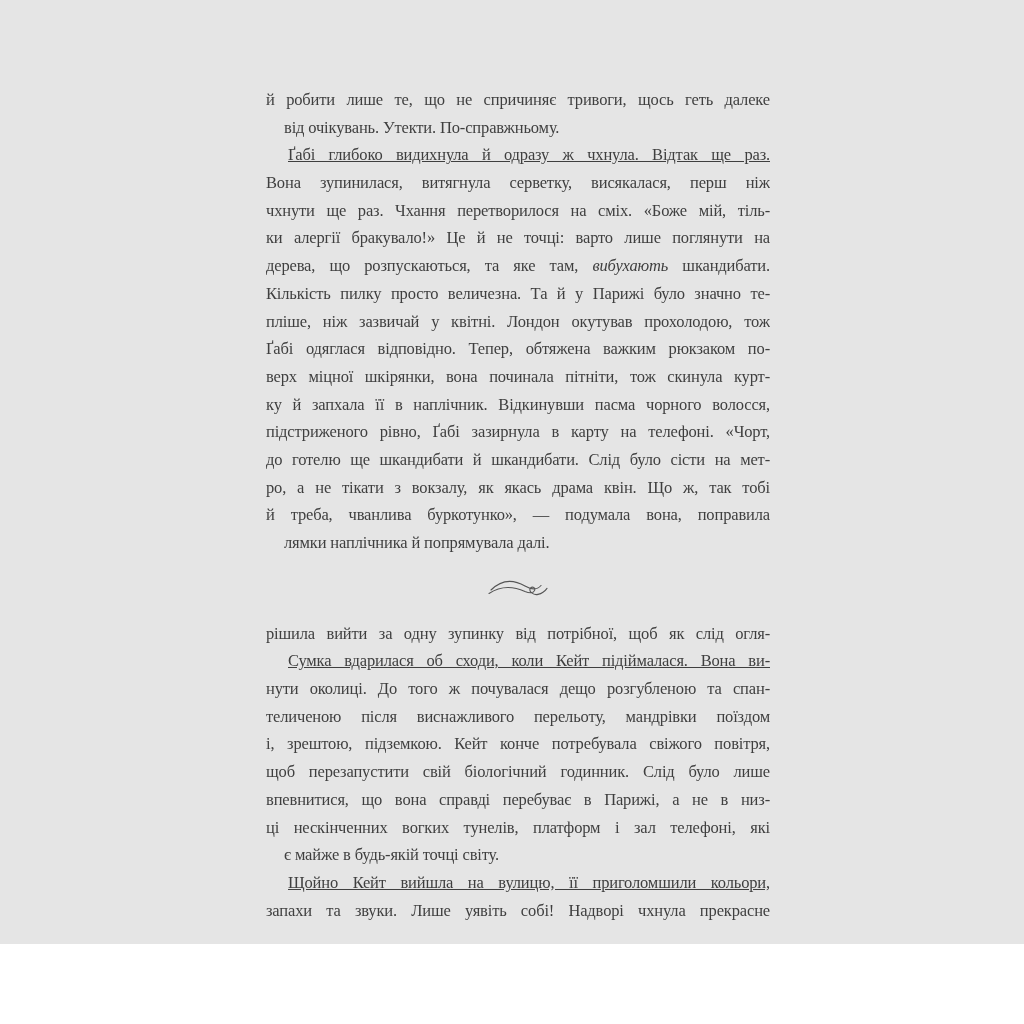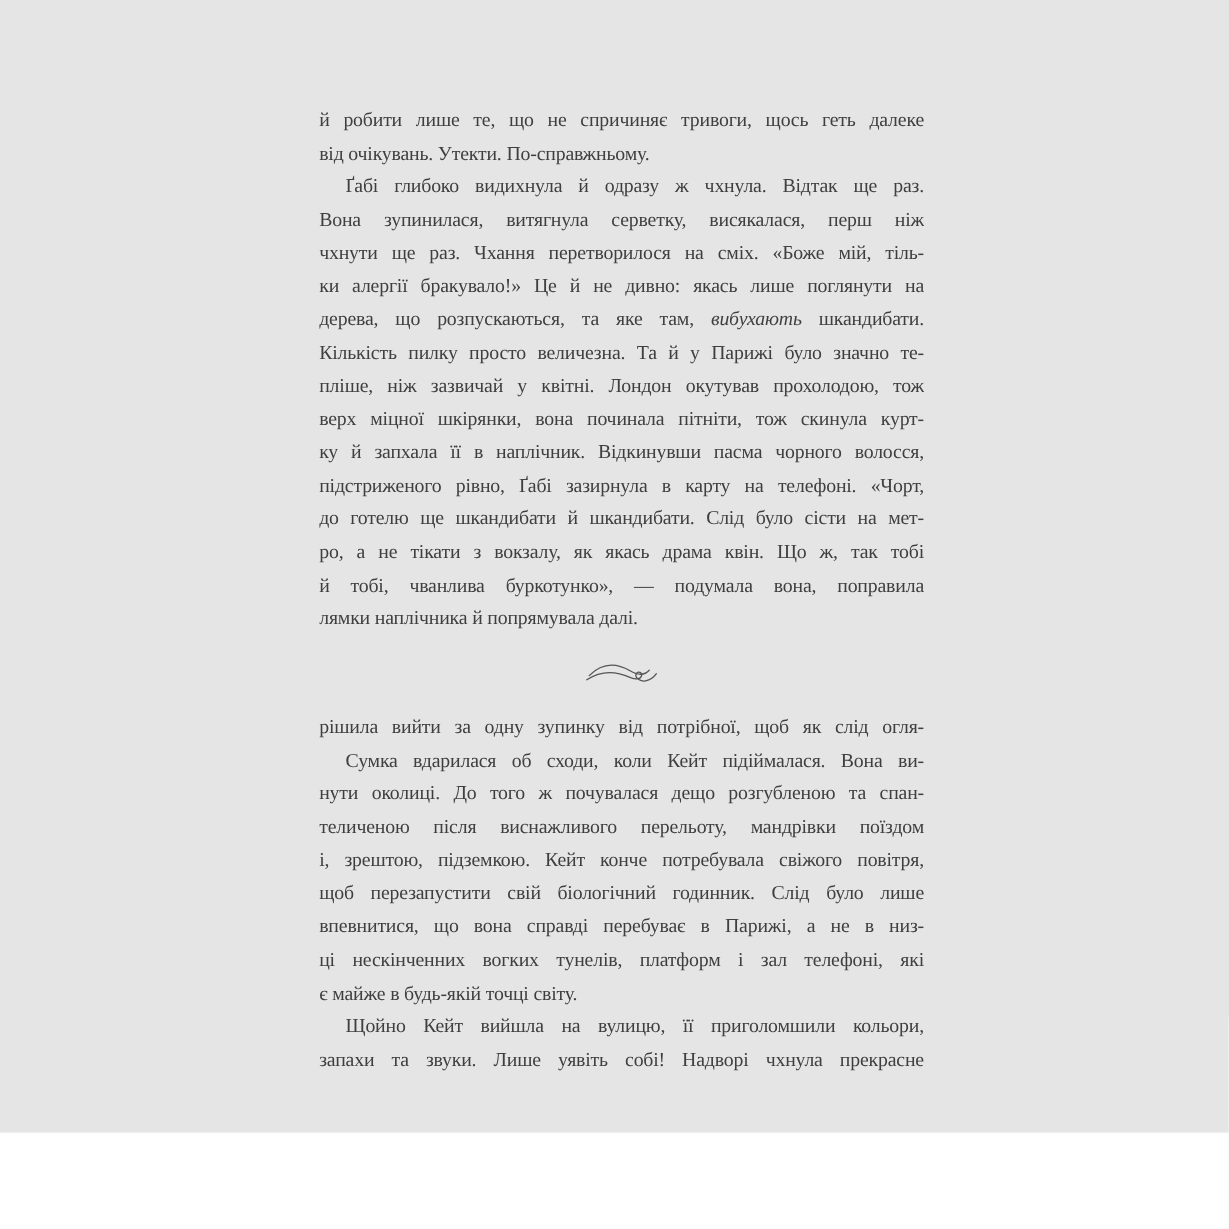--- a/index.html
+++ b/index.html
@@ -30,23 +30,25 @@
     line-height: 27.7px;
     font-size: 16.5px;
     letter-spacing: -0.15px;
     text-align: justify;
     text-align-last: justify;
     overflow: hidden;
     white-space: normal;
   }
   .line.endline {
     text-align-last: left;
+    margin-left: 18px;
   }
   .line.indent {
     padding-left: 22px;
+    text-decoration: underline;
   }
   .em {
     font-style: italic;
   }
   .divider {
     height: 63px;
     display: flex;
     align-items: center;
     justify-content: center;
   }
@@ -72,30 +74,31 @@
   <div class="text-block">
 
   <div class="paragraph">
         <div class="line"><span>й робити лише те, що не спричиняє тривоги, щось геть далеке</span></div>
         <div class="line endline"><span>від очікувань. Утекти. По-справжньому.</span></div>
       </div>
       <div class="paragraph">
         <div class="line indent"><span>Ґабі глибоко видихнула й одразу ж чхнула. Відтак ще раз.</span></div>
         <div class="line"><span>Вона зупинилася, витягнула серветку, висякалася, перш ніж</span></div>
         <div class="line"><span>чхнути ще раз. Чхання перетворилося на сміх. «Боже мій, тіль-</span></div>
-        <div class="line"><span>ки алергії бракувало!» Це й не дивно: якась лише поглянути на</span></div>
+        <div class="line"><span>ки алергії бракувало!» Це й не точці: варто лише поглянути на</span></div>
         <div class="line"><span>дерева, що розпускаються, та яке там, </span><span class="em">вибухають</span><span> шкандибати.</span></div>
         <div class="line"><span>Кількість пилку просто величезна. Та й у Парижі було значно те-</span></div>
         <div class="line"><span>пліше, ніж зазвичай у квітні. Лондон окутував прохолодою, тож</span></div>
+        <div class="line"><span>Ґабі одяглася відповідно. Тепер, обтяжена важким рюкзаком по-</span></div>
         <div class="line"><span>верх міцної шкірянки, вона починала пітніти, тож скинула курт-</span></div>
         <div class="line"><span>ку й запхала її в наплічник. Відкинувши пасма чорного волосся,</span></div>
         <div class="line"><span>підстриженого рівно, Ґабі зазирнула в карту на телефоні. «Чорт,</span></div>
         <div class="line"><span>до готелю ще шкандибати й шкандибати. Слід було сісти на мет-</span></div>
         <div class="line"><span>ро, а не тікати з вокзалу, як якась драма квін. Що ж, так тобі</span></div>
-        <div class="line"><span>й тобі, чванлива буркотунко», — подумала вона, поправила</span></div>
+        <div class="line"><span>й треба, чванлива буркотунко», — подумала вона, поправила</span></div>
         <div class="line endline"><span>лямки наплічника й попрямувала далі.</span></div>
       </div>
       <div class="divider">
       <svg width="62" height="26" viewBox="0 0 62 26" fill="none" stroke="#555555" stroke-width="1.1" stroke-linecap="round">
         <path d="M4 15 C 14 5, 26 4, 38 11 C 44 14.5, 50 15, 54 10.5"></path>
         <path d="M2 18.5 C 14 10.5, 27 11.5, 38 16.5 C 42 18.2, 46.5 18.6, 47.6 15.4 C 48.6 12.4, 44.6 10.8, 43.2 13.6 C 41.8 16.4, 46 20.4, 51 19.4 C 55 18.6, 58 16.2, 60 13.4"></path>
       </svg>
     </div>
       <div class="paragraph">
         <div class="line"><span>рішила вийти за одну зупинку від потрібної, щоб як слід огля-</span></div>

